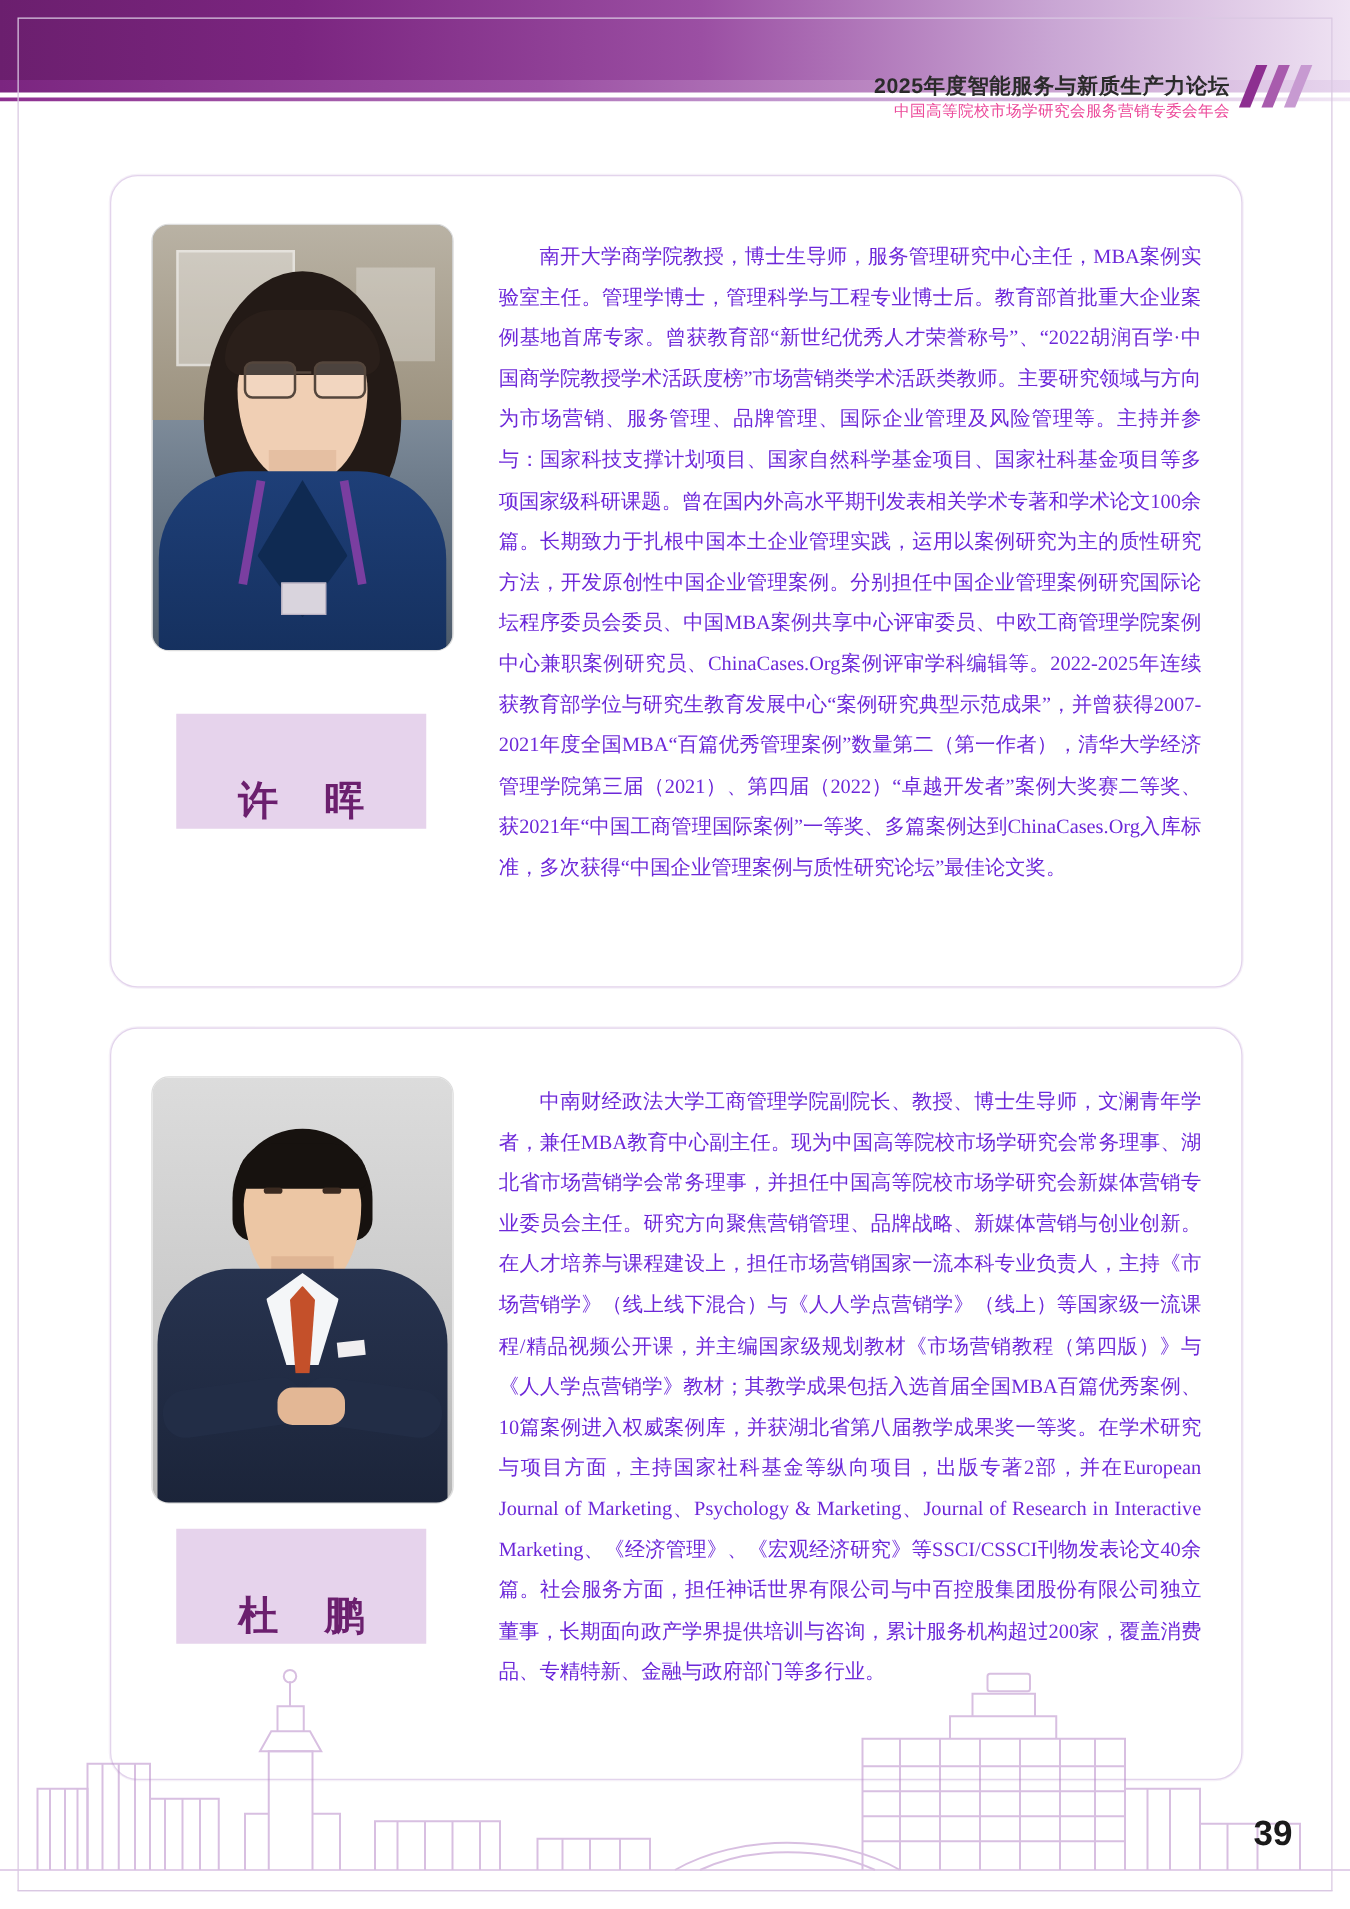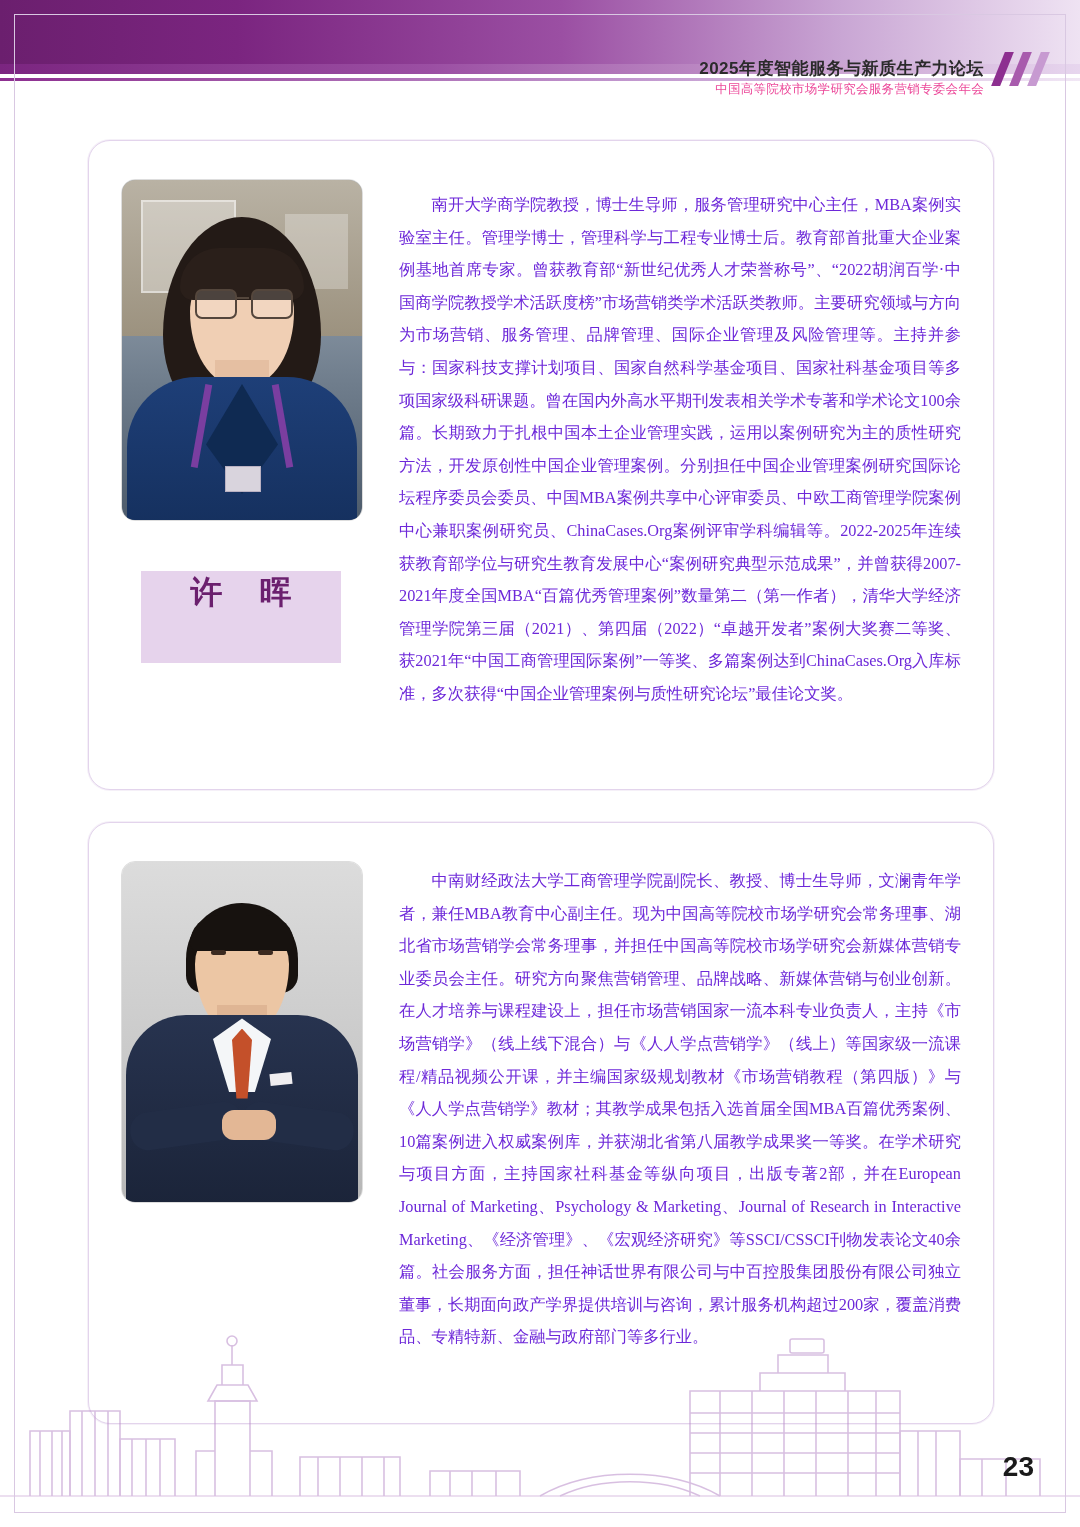--- a/index.html
+++ b/index.html
@@ -124,21 +124,21 @@
     overflow: hidden;
     border: 1px solid #ddd;
   }
   .name-plate {
     position: absolute;
     left: 52px;
     width: 200px;
     height: 92px;
     background: #e6d3ec;
     display: flex;
-    align-items: flex-start;
+    align-items: flex-end;
     justify-content: center;
   }
   #card-1 .name-plate { top: 430px; }
   #card-2 .name-plate { top: 400px; }
   .name-plate-text {
     font-family: "Liberation Sans", sans-serif;
     font-weight: bold;
     font-size: 32px;
     color: #6b1f6e;
     letter-spacing: 14px;
@@ -375,20 +375,23 @@
         <div class="p2-neck"></div>
         <div class="p2-suit"></div>
         <div class="p2-shirt"></div>
         <div class="p2-tie"></div>
         <div class="p2-pocket"></div>
         <div class="p2-arm-l"></div>
         <div class="p2-arm-r"></div>
         <div class="p2-hand"></div>
       </div>
     </div>
+    <div class="name-plate">
+      <span class="name-plate-text">杜 鹏</span>
+    </div>
     <div class="bio">中南财经政法大学工商管理学院副院长、教授、博士生导师，文澜青年学者，兼任MBA教育中心副主任。现为中国高等院校市场学研究会常务理事、湖北省市场营销学会常务理事，并担任中国高等院校市场学研究会新媒体营销专业委员会主任。研究方向聚焦营销管理、品牌战略、新媒体营销与创业创新。在人才培养与课程建设上，担任市场营销国家一流本科专业负责人，主持《市场营销学》（线上线下混合）与《人人学点营销学》（线上）等国家级一流课程/精品视频公开课，并主编国家级规划教材《市场营销教程（第四版）》与《人人学点营销学》教材；其教学成果包括入选首届全国MBA百篇优秀案例、10篇案例进入权威案例库，并获湖北省第八届教学成果奖一等奖。在学术研究与项目方面，主持国家社科基金等纵向项目，出版专著2部，并在European Journal of Marketing、Psychology &amp; Marketing、Journal of Research in Interactive Marketing、《经济管理》、《宏观经济研究》等SSCI/CSSCI刊物发表论文40余篇。社会服务方面，担任神话世界有限公司与中百控股集团股份有限公司独立董事，长期面向政产学界提供培训与咨询，累计服务机构超过200家，覆盖消费品、专精特新、金融与政府部门等多行业。</div>
   </div>
 
   <svg class="skyline" viewBox="0 0 1080 230">
     <g fill="none" stroke="#b98cc9" stroke-width="1.6">
 
       <path d="M30 215 L30 150 L70 150 L70 215"></path>
       <path d="M70 215 L70 130 L120 130 L120 215"></path>
       <path d="M120 215 L120 158 L175 158 L175 215"></path>
       <path d="M40 150 L40 215 M52 150 L52 215 M62 150 L62 215"></path>
@@ -419,16 +422,16 @@
       <path d="M960 215 L960 178 L1040 178 L1040 215"></path>
       <path d="M982 178 L982 215 M1006 178 L1006 215"></path>
 
       <path d="M0 215 L1080 215" stroke-width="1.2"></path>
 
       <path d="M560 215 C600 196 660 196 700 215"></path>
       <path d="M540 215 C590 186 670 186 720 215"></path>
     </g>
   </svg>
 
-  <div class="page-number">23</div>
+  <div class="page-number">39</div>
   <div class="footer-line"></div>
   <div class="page-border"></div>
 </div>
 
 </body></html>

